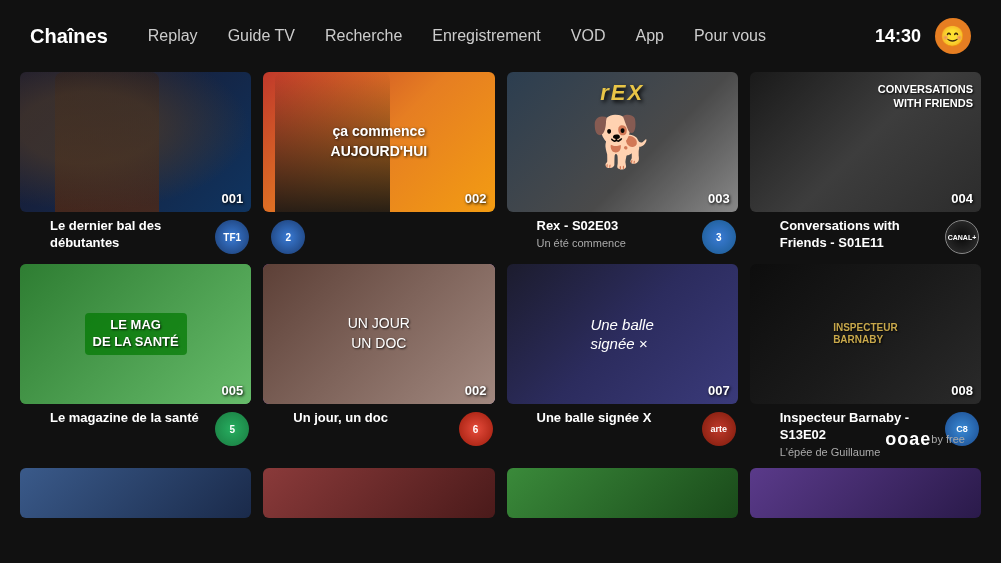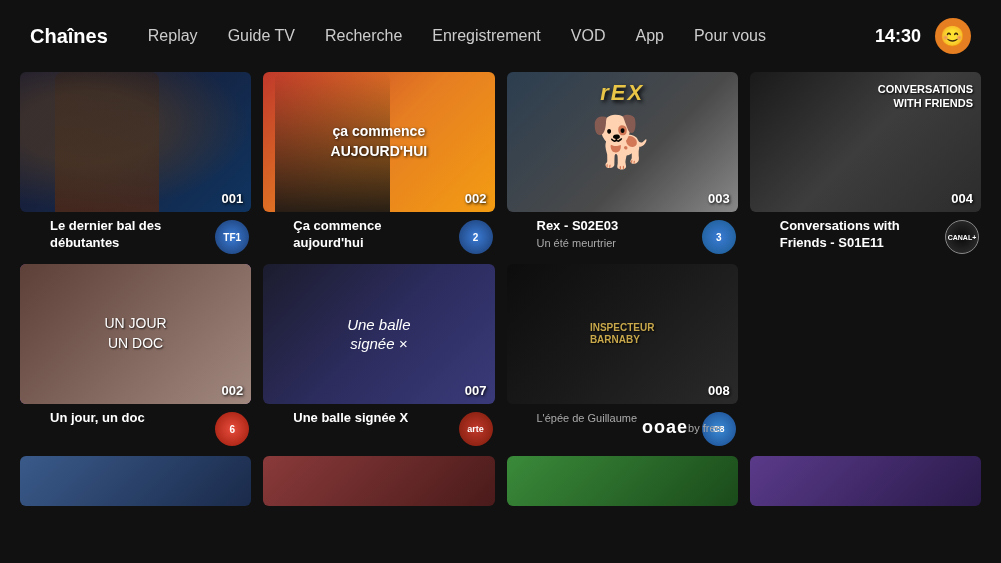--- a/index.html
+++ b/index.html
@@ -203,21 +203,21 @@
       text-shadow: 1px 1px 2px rgba(0,0,0,0.8);
       z-index: 2;
       line-height: 1.4;
     }
 
     .thumb-007 {
       background: linear-gradient(135deg, #1c1c2e 0%, #2c2c5e 50%, #3a3a7a 100%);
     }
     .thumb-007-text {
       position: absolute;
-      text-align: center;
+      text-align: left;
       font-size: 15px;
       font-style: italic;
       color: #fff;
       z-index: 2;
       line-height: 1.3;
     }
 
     .thumb-008 {
       background: linear-gradient(135deg, #0d0d0d 0%, #1a1a1a 50%, #2a2a2a 100%);
     }
@@ -354,38 +354,35 @@
     </div>
   </div>
 
   <div class="channel-card">
     <div class="thumbnail thumb-002">
       <div class="silhouette-002"></div>
       <div class="thumb-002-text">ça commence<br>AUJOURD'HUI</div>
       <span class="channel-number">002</span>
     </div>
     <div class="card-info">
-      <div class="card-text">
-        <div class="card-title">Ça commence aujourd'hui</div>
-      </div>
       <div class="channel-logo logo-f2">
         <span>2</span>
       </div>
     </div>
   </div>
 
   <div class="channel-card">
     <div class="thumbnail thumb-003">
       <div class="thumb-003-title">rEX</div>
       <span class="channel-number">003</span>
     </div>
     <div class="card-info">
       <div class="card-text">
         <div class="card-title">Rex - S02E03</div>
-        <div class="card-subtitle">Un été meurtrier</div>
+        <div class="card-subtitle">Un été commence</div>
       </div>
       <div class="channel-logo logo-f3">
         <span>3</span>
       </div>
     </div>
   </div>
 
   <div class="channel-card">
     <div class="thumbnail thumb-004">
       <div class="thumb-004-text">CONVERSATIONS<br>WITH FRIENDS</div>
@@ -398,20 +395,35 @@
       <div class="channel-logo logo-canal" style="font-size:7px; border: 1px solid #888;">
         <span>CANAL+</span>
       </div>
     </div>
   </div>
 
 </div>
 
 <div class="grid-container" style="margin-top:10px;">
 
+  <div class="channel-card">
+    <div class="thumbnail thumb-005">
+      <div style="position:absolute; left:0; top:0; right:0; bottom:0; background:linear-gradient(135deg, #2e7d32, #66bb6a); z-index:0;"></div>
+      <div class="thumb-005-text">LE MAG<br>DE LA SANTÉ</div>
+      <span class="channel-number">005</span>
+    </div>
+    <div class="card-info">
+      <div class="card-text">
+        <div class="card-title">Le magazine de la santé</div>
+      </div>
+      <div class="channel-logo logo-f5">
+        <span>5</span>
+      </div>
+    </div>
+  </div>
 
   <div class="channel-card">
     <div class="thumbnail thumb-006">
       <div style="position:absolute; left:0; top:0; right:0; bottom:0; background:linear-gradient(135deg, #5d4037, #a1887f); z-index:0;"></div>
       <div class="thumb-006-text">UN JOUR<br>UN DOC</div>
       <span class="channel-number">002</span>
     </div>
     <div class="card-info">
       <div class="card-text">
         <div class="card-title">Un jour, un doc</div>
@@ -437,20 +449,21 @@
     </div>
   </div>
 
   <div class="channel-card" style="position:relative;">
     <div class="thumbnail thumb-008">
       <div class="thumb-008-text">INSPECTEUR<br>BARNABY</div>
       <span class="channel-number">008</span>
     </div>
     <div class="card-info">
       <div class="card-text">
+        <div class="card-title">Inspecteur Barnaby - S13E02</div>
         <div class="card-subtitle">L'épée de Guillaume</div>
       </div>
       <div class="channel-logo logo-c8">
         <span>C8</span>
       </div>
     </div>
 
     <div class="ooae-logo">
       <span class="ooae-text">ooae</span>
       <span class="ooae-sub">by free</span>

